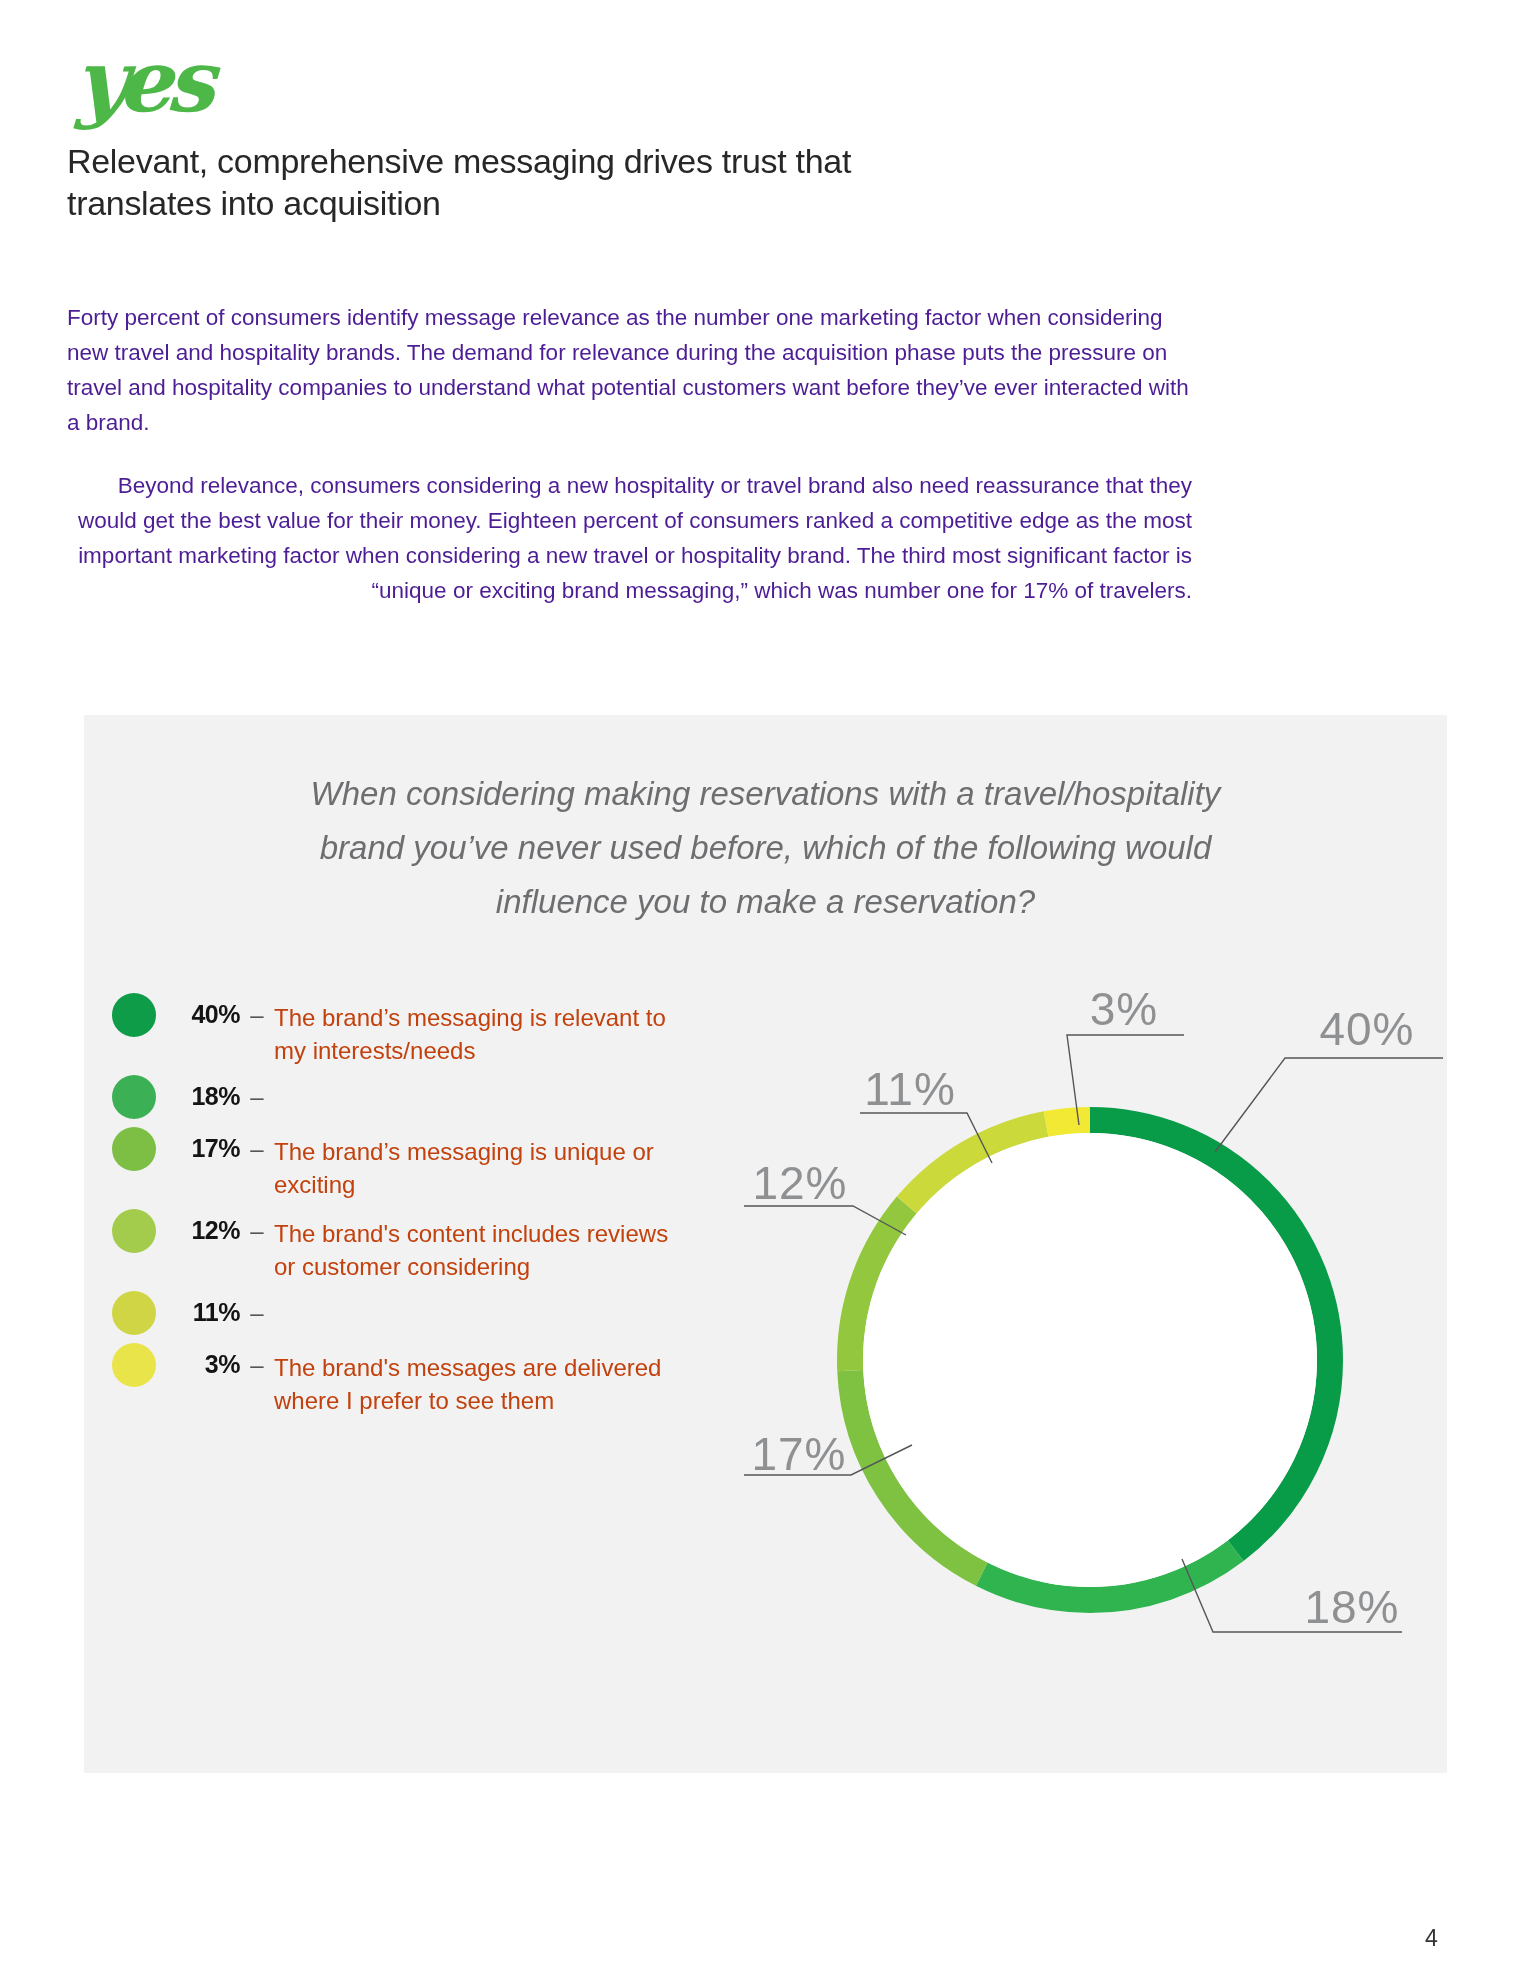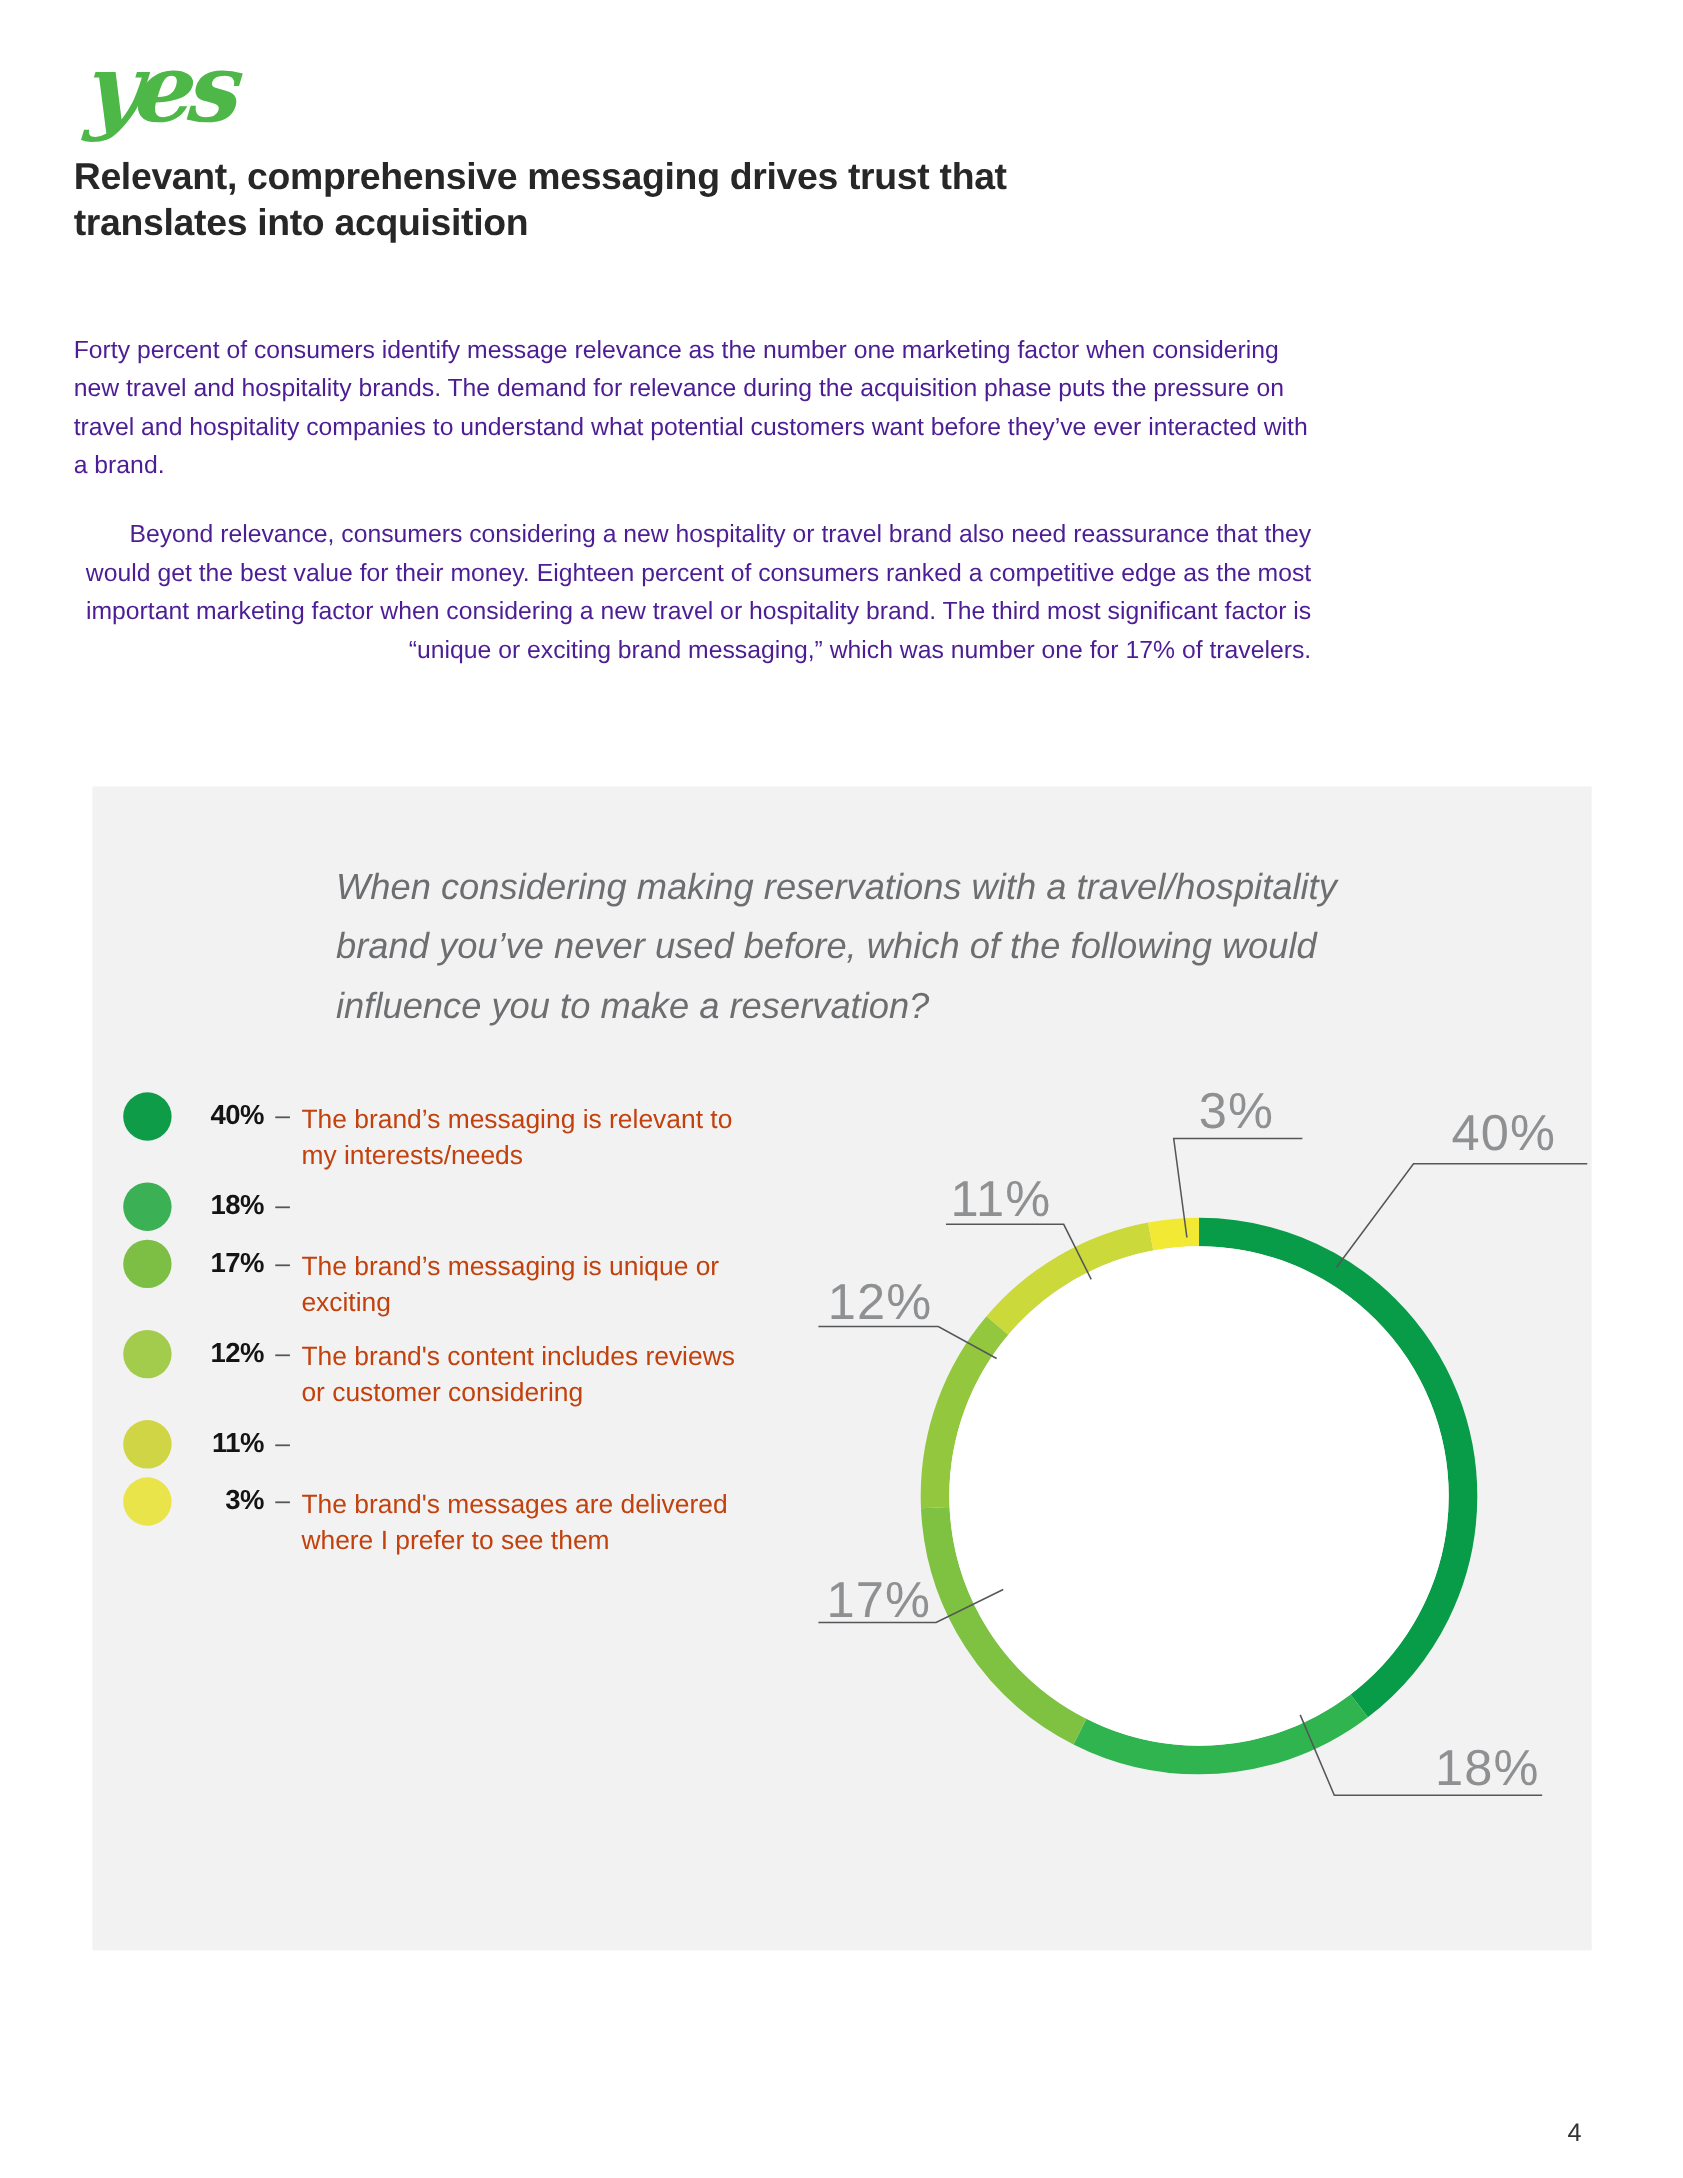--- a/index.html
+++ b/index.html
@@ -11,36 +11,36 @@
   }
   .logo {
     position:absolute; left:80px; top:38px;
     font-family:"DejaVu Serif", serif;
     font-style:italic; font-weight:700;
     font-size:86px; line-height:86px; color:#4db848;
     letter-spacing:-6px; transform:skewX(-6deg);
   }
   .heading {
     position:absolute; left:67px; top:140px; width:930px;
-    font-size:34px; line-height:42px; font-weight:700; color:#272727;
+    font-size:34px; line-height:42px; font-weight:400; color:#272727;
     letter-spacing:-0.3px;
   }
   .para {
     position:absolute; left:67px; width:1125px;
     font-size:22.5px; line-height:35px; color:#4c1d95;
   }
   .para1 { top:300px; }
   .para2 { top:468px;text-align:right; }
   .panel {
     position:absolute; left:84px; top:715px; width:1363px; height:1058px;
     background:#f2f2f3;
   }
   .chart-title {
-    position:absolute; left:0; right:0; top:52px; margin:12px auto;
-    width:920px; text-align:left;
+    position:absolute; left:0; right:0; top:52px; margin:0 auto;
+    width:920px; text-align:center;
     font-style:italic; font-weight:300;
     font-size:33px; line-height:54px; color:#6d6e70;
   }
   .legend { position:absolute; left:28px; top:278px; }
   .legend-row { display:flex; align-items:flex-start; margin-bottom:8px; }
   .legend-dot { flex:none; width:44px; height:44px; border-radius:50%; }
   .legend-pct {
     flex:none; width:84px; text-align:right; font-weight:700;
     font-size:25px; color:#141414; padding-top:7px; letter-spacing:-0.5px;
   }

